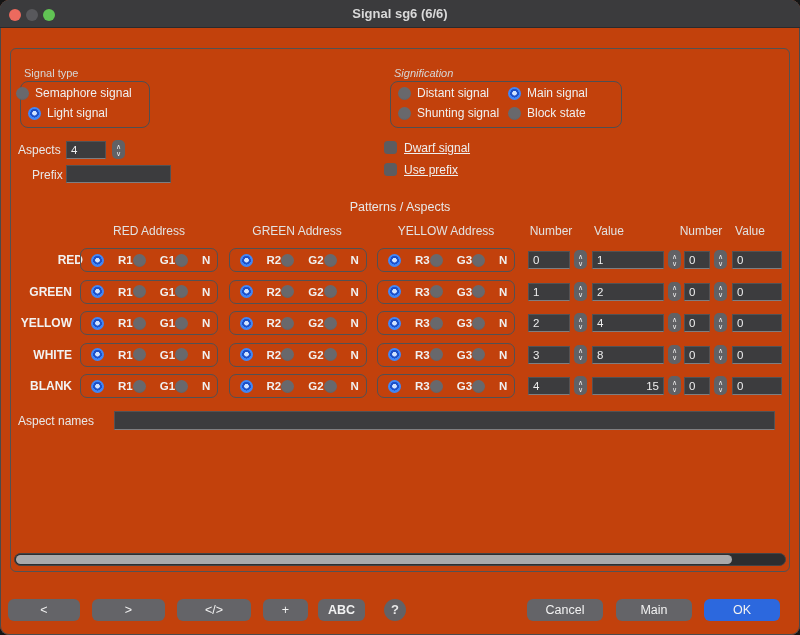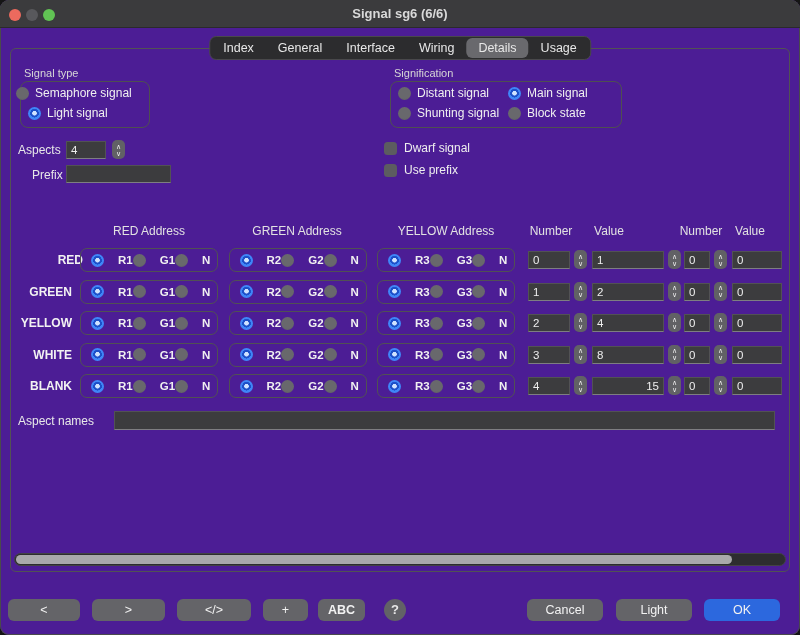--- a/index.html
+++ b/index.html
@@ -1,38 +1,38 @@
 <!DOCTYPE html>
 <html><head>
 <meta charset="utf-8">
 <style>
   html,body{margin:0;padding:0;background:#151515;}
   *{box-sizing:border-box;font-family:"Liberation Sans","DejaVu Sans",sans-serif;}
-  .window{position:relative;width:800px;height:635px;background:#4c1d95;border-radius:9px;overflow:hidden;box-shadow:inset 0 0 0 1px #4a4a4c;}
+  .window{position:relative;width:800px;height:635px;background:#c2410c;border-radius:9px;overflow:hidden;box-shadow:inset 0 0 0 1px #4a4a4c;}
   
   .titlebar{position:absolute;top:0;left:0;right:0;height:28px;background:#3b3b3d;border-bottom:1px solid #2a2a2c;}
   .title{position:absolute;left:0;right:0;top:0;line-height:28px;text-align:center;font-size:13px;font-weight:bold;color:#d9d9d9;}
   .tl{position:absolute;top:9px;width:12px;height:12px;border-radius:50%;}
   .tl.close{left:9px;background:#ec6a5e;}
   .tl.min{left:26px;background:#58585c;}
   .tl.zoom{left:43px;background:#61c354;}
   
   .tabbar{position:absolute;top:36px;left:50%;transform:translateX(-50%);display:flex;background:#2c2c2e;border:1px solid #49494b;border-radius:7px;padding:1px;z-index:5;}
   .tab{padding:3px 12px;font-size:12.5px;color:#e8e8e8;border-radius:6px;white-space:nowrap;}
   .tab.active{background:#69696d;}
   
   .panel{position:absolute;left:10px;top:48px;width:780px;height:524px;border:1px solid #525254;border-radius:6px;}
   .grouplabel{position:absolute;font-size:11px;color:#d6d6d6;}
   .groupbox{position:absolute;border:1px solid #4f4f52;border-radius:8px;}
   .radio{width:13px;height:13px;border-radius:50%;flex:0 0 13px;background:radial-gradient(circle at 50% 38%,#68686c 0 60%,#59595d 100%);}
   .radio.sel{background:radial-gradient(circle at 50% 48%,#cfe2ff 0 2px,#1d50c9 2.6px 4.2px,#3f86f8 4.4px 7px);}
   .opt{display:flex;align-items:center;gap:6px;font-size:12px;color:#f0f0f0;font-weight:600;}
   .opt .lbl{white-space:nowrap;}
   .checkbox{width:13px;height:13px;border-radius:3.5px;background:#5c5c60;flex:0 0 13px;}
-  .ckrow{position:absolute;display:flex;align-items:center;gap:7px;font-size:12px;color:#efefef;}
+  .ckrow{position:absolute;display:flex;gap:7px;font-size:12px;color:#efefef;text-decoration:underline;}
   .field{position:absolute;background:#3c3c3e;border:1px solid #525254;border-bottom-color:#7e7e81;font-size:11.5px;color:#eeeeee;padding:0 4px;line-height:16px;overflow:hidden;white-space:nowrap;}
   .stepper{position:absolute;width:13px;height:19px;background:#616165;border-radius:5px;display:flex;flex-direction:column;align-items:center;justify-content:center;color:#efefef;}
   .stepper span{font-size:7px;line-height:7px;display:block;}
   .formlabel{position:absolute;font-size:12px;color:#e8e8e8;}
   .sectiontitle{position:absolute;left:0;right:0;text-align:center;font-size:12.5px;color:#e8e8e8;}
   .colhead{position:absolute;text-align:center;font-size:12px;color:#e2e2e2;}
   .rowlabel{position:absolute;width:72px;text-align:right;font-size:12px;font-weight:bold;color:#f2f2f2;}
   .addrbox{position:absolute;height:24px;border:1px solid #515154;border-radius:7px;display:flex;align-items:center;justify-content:space-between;padding:0 10px;}
   .addrbox .opt{font-size:11.5px;gap:14px;}
   
@@ -48,43 +48,35 @@
 
 <div class="window">
 
   <div class="titlebar">
     <div class="tl close"></div>
     <div class="tl min"></div>
     <div class="tl zoom"></div>
     <div class="title">Signal sg6 (6/6)</div>
   </div>
 
-  <div class="tabbar">
-    <div class="tab">Index</div>
-    <div class="tab">General</div>
-    <div class="tab">Interface</div>
-    <div class="tab">Wiring</div>
-    <div class="tab active">Details</div>
-    <div class="tab">Usage</div>
-  </div>
 
   <div class="panel"></div>
 
   <div class="grouplabel" style="left:24px;top:67px;">Signal type</div>
   <div class="groupbox" style="left:20px;top:81px;width:130px;height:47px;"></div>
   <div class="opt" style="position:absolute;left:16px;top:86px;font-weight:normal;">
     <span class="radio"></span>
     <span class="lbl">Semaphore signal</span>
   </div>
   <div class="opt" style="position:absolute;left:28px;top:106px;font-weight:normal;">
     <span class="radio sel"></span>
     <span class="lbl">Light signal</span>
   </div>
 
-  <div class="grouplabel" style="left:394px;top:67px;">Signification</div>
+  <div class="grouplabel" style="left:394px;top:67px;font-style:italic;">Signification</div>
   <div class="groupbox" style="left:390px;top:81px;width:232px;height:47px;"></div>
   <div class="opt" style="position:absolute;left:398px;top:86px;font-weight:normal;">
     <span class="radio"></span>
     <span class="lbl">Distant signal</span>
   </div>
   <div class="opt" style="position:absolute;left:508px;top:86px;font-weight:normal;">
     <span class="radio sel"></span>
     <span class="lbl">Main signal</span>
   </div>
   <div class="opt" style="position:absolute;left:398px;top:106px;font-weight:normal;">
@@ -107,20 +99,21 @@
 
   <div class="ckrow" style="left:384px;top:141px;">
     <span class="checkbox"></span>
     <span>Dwarf signal</span>
   </div>
   <div class="ckrow" style="left:384px;top:163px;">
     <span class="checkbox"></span>
     <span>Use prefix</span>
   </div>
 
+  <div class="sectiontitle" style="top:200px;">Patterns / Aspects</div>
   <div class="colhead" style="left:80px;top:224px;width:138px;">RED Address</div>
   <div class="colhead" style="left:228px;top:224px;width:138px;">GREEN Address</div>
   <div class="colhead" style="left:377px;top:224px;width:138px;">YELLOW Address</div>
   <div class="colhead" style="left:526px;top:224px;width:50px;">Number</div>
   <div class="colhead" style="left:590px;top:224px;width:38px;">Value</div>
   <div class="colhead" style="left:676px;top:224px;width:50px;">Number</div>
   <div class="colhead" style="left:732px;top:224px;width:36px;">Value</div>
 
   <div>
       <div class="rowlabel" style="left: 0px; top: 253px; margin-left: 11px;">RED</div>
@@ -427,16 +420,16 @@
     <div class="hthumb"></div>
   </div>
 
   <div class="btn" style="left:8px;width:72px;">&lt;</div>
   <div class="btn" style="left:92px;width:73px;">&gt;</div>
   <div class="btn" style="left:177px;width:74px;">&lt;/&gt;</div>
   <div class="btn" style="left:263px;width:45px;">+</div>
   <div class="btn" style="left:318px;width:47px;font-weight:bold;">ABC</div>
   <div class="helpbtn" style="left:384px;">?</div>
   <div class="btn" style="left:527px;width:76px;">Cancel</div>
-  <div class="btn" style="left:616px;width:76px;">Light</div>
+  <div class="btn" style="left:616px;width:76px;">Main</div>
   <div class="btn primary" style="left:704px;width:76px;">OK</div>
 
 </div>
 
 </body></html>

